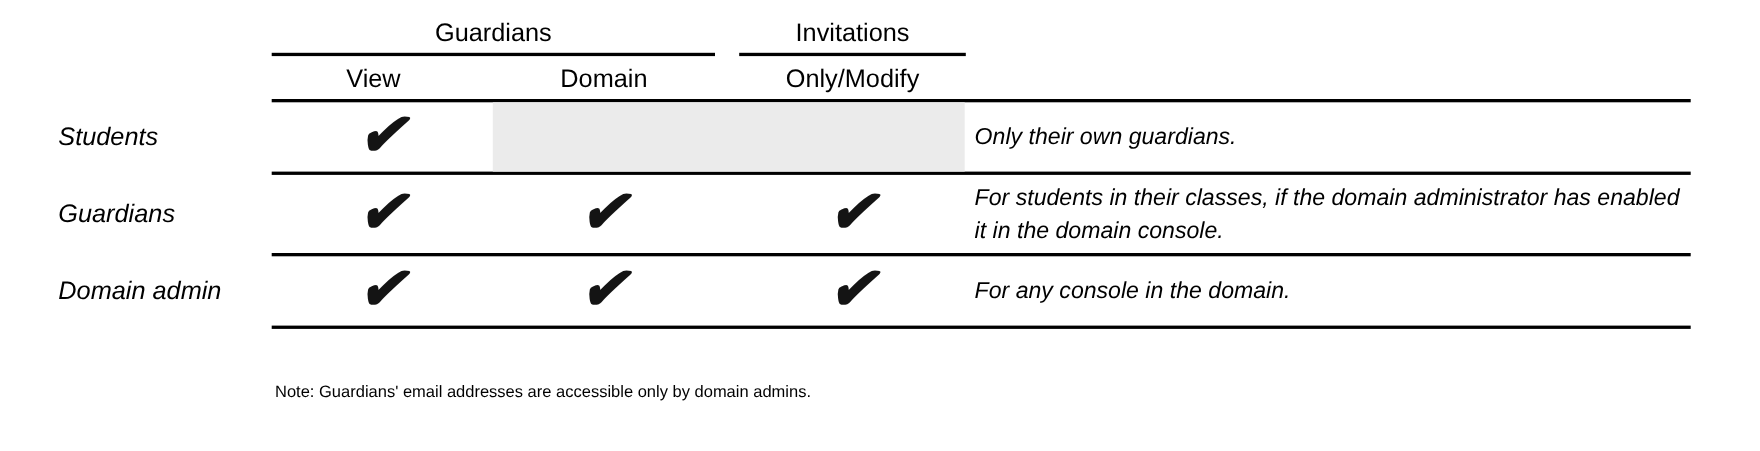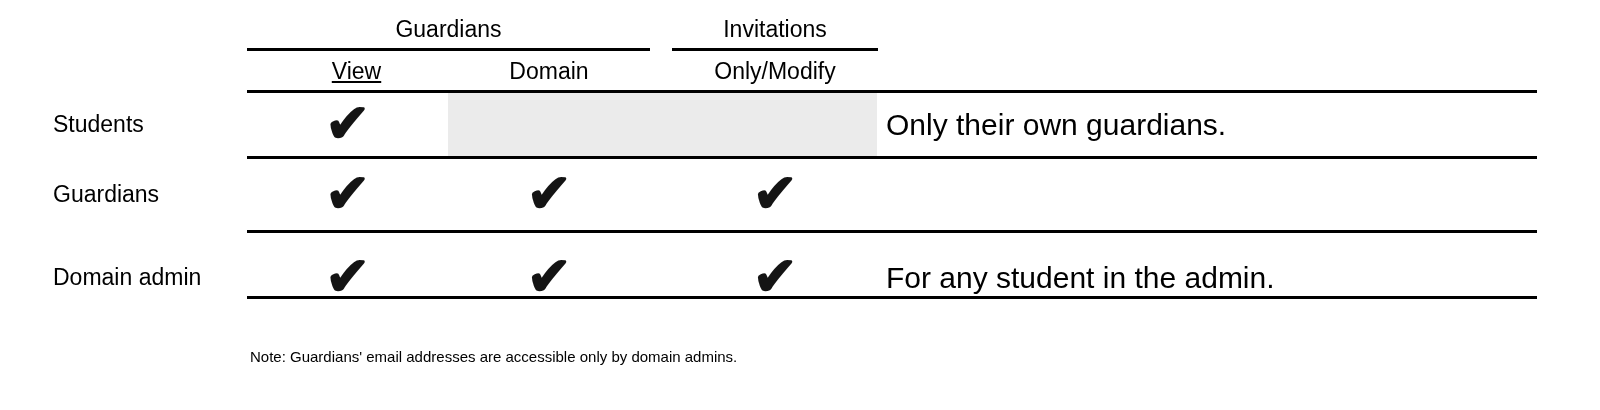--- a/index.html
+++ b/index.html
@@ -52,48 +52,49 @@
 
   .subheader {
     position: absolute;
     top: 56px;
     height: 30px;
     display: flex;
     align-items: center;
     justify-content: center;
     font-size: 23px;
   }
-  .sh-view { left: 256px; width: 201px; text-decoration: underline; }
+  .sh-view { left: 239px; width: 201px; }
   .sh-modify { left: 448px; width: 202px; }
   .sh-viewmodify { left: 672px; width: 206px; }
 
   .shaded-cell {
     position: absolute;
     left: 448px;
     top: 93px;
     width: 429px;
     height: 63px;
     background: #ebebeb;
   }
 
   
   .cell {
     position: absolute;
     display: flex;
     align-items: center;
+    font-style: italic;
   }
   .c-label { left: 53px;  width: 190px; font-size: 23px; }
   .c1      { left: 247px; width: 201px; justify-content: center; }
   .c2      { left: 448px; width: 202px; justify-content: center; }
   .c3      { left: 672px; width: 206px; justify-content: center; }
-  .c-note  { left: 886px; width: 655px; font-size: 30px; line-height: 30px; }
+  .c-note  { left: 886px; width: 655px; font-size: 21px; line-height: 30px; }
 
   .r0 { top: 93px;  height: 63px; }
   .r1 { top: 159px; height: 71px; }
-  .r2 { top: 246px; height: 63px; text-align: center; }
+  .r2 { top: 233px; height: 63px; text-align: center; }
 
   .check {
     font-size: 54px;
     line-height: 1;
     color: #141414;
     font-weight: bold;
     transform: translateY(-2px);
   }
 
   .footnote {
@@ -139,28 +140,29 @@
   <div class="cell c-label r1">Guardians</div>
   <div class="cell c1 r1">
       <span class="check">✔</span>
     </div>
   <div class="cell c2 r1">
       <span class="check">✔</span>
     </div>
   <div class="cell c3 r1">
       <span class="check">✔</span>
     </div>
+  <div class="cell c-note r1">For students in their classes, if the domain administrator has enabled it in the domain console.</div>
 
   <div class="cell c-label r2">Domain admin</div>
   <div class="cell c1 r2">
       <span class="check">✔</span>
     </div>
   <div class="cell c2 r2">
       <span class="check">✔</span>
     </div>
   <div class="cell c3 r2">
       <span class="check">✔</span>
     </div>
-  <div class="cell c-note r2">For any student in the admin.</div>
+  <div class="cell c-note r2">For any console in the domain.</div>
 
   <div class="footnote">Note: Guardians' email addresses are accessible only by domain admins.</div>
 
 </div>
 
 </body></html>

